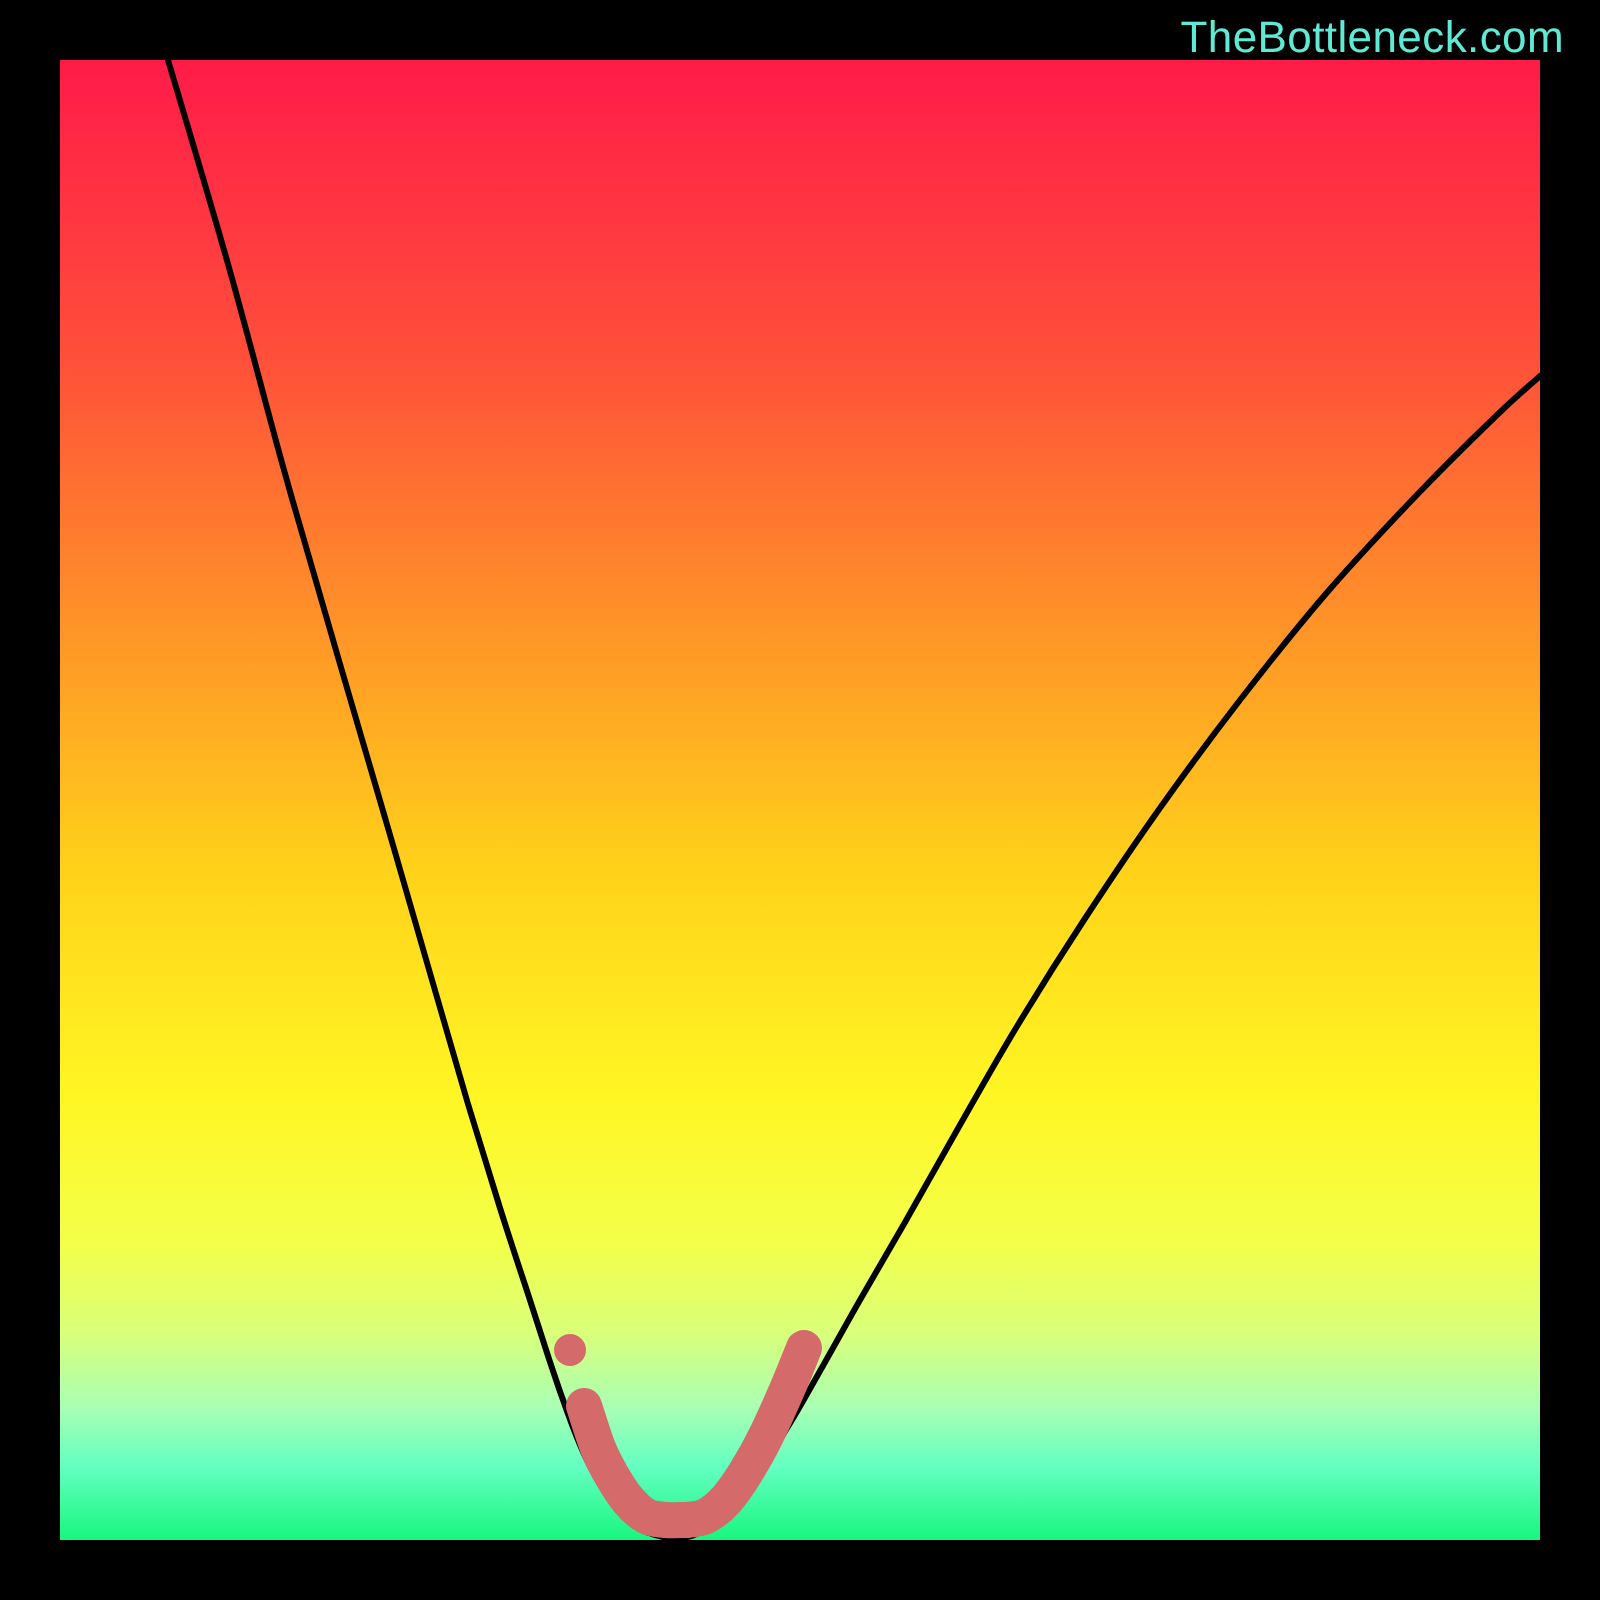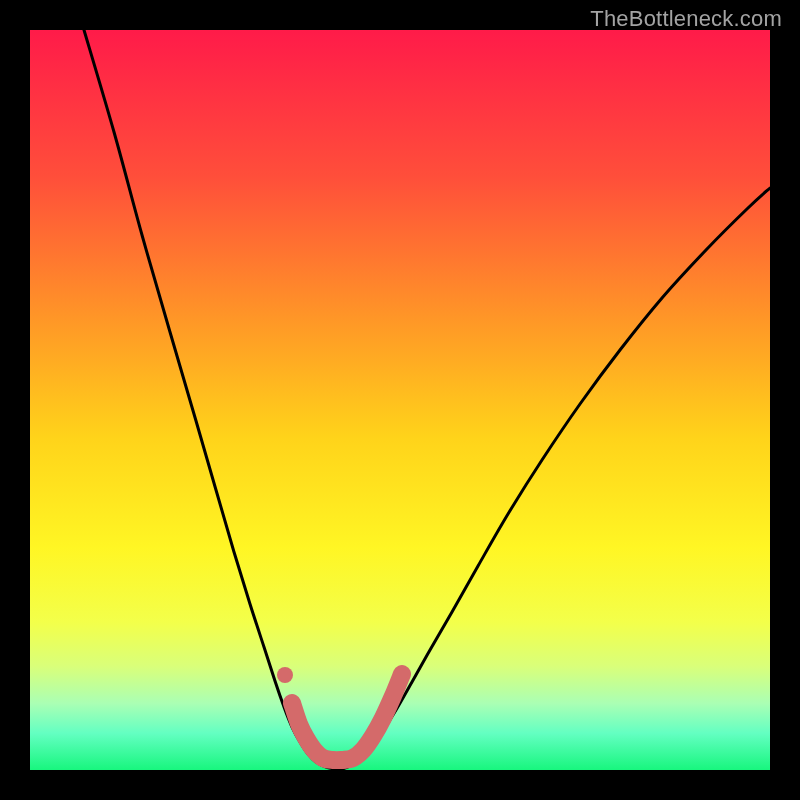--- a/index.html
+++ b/index.html
@@ -20,21 +20,21 @@
     overflow: hidden;
   }
   .gradient {
     position: absolute;
     inset: 0;
   }
   .watermark {
     position: absolute;
     top: 6px;
     right: 18px;
-    color: #a3a3a3;
+    color: #5eead4;
     font-size: 22px;
     letter-spacing: 0.2px;
     font-weight: 500;
   }
   svg.curves {
     position: absolute;
     inset: 0;
   }
 </style>
 </head>

